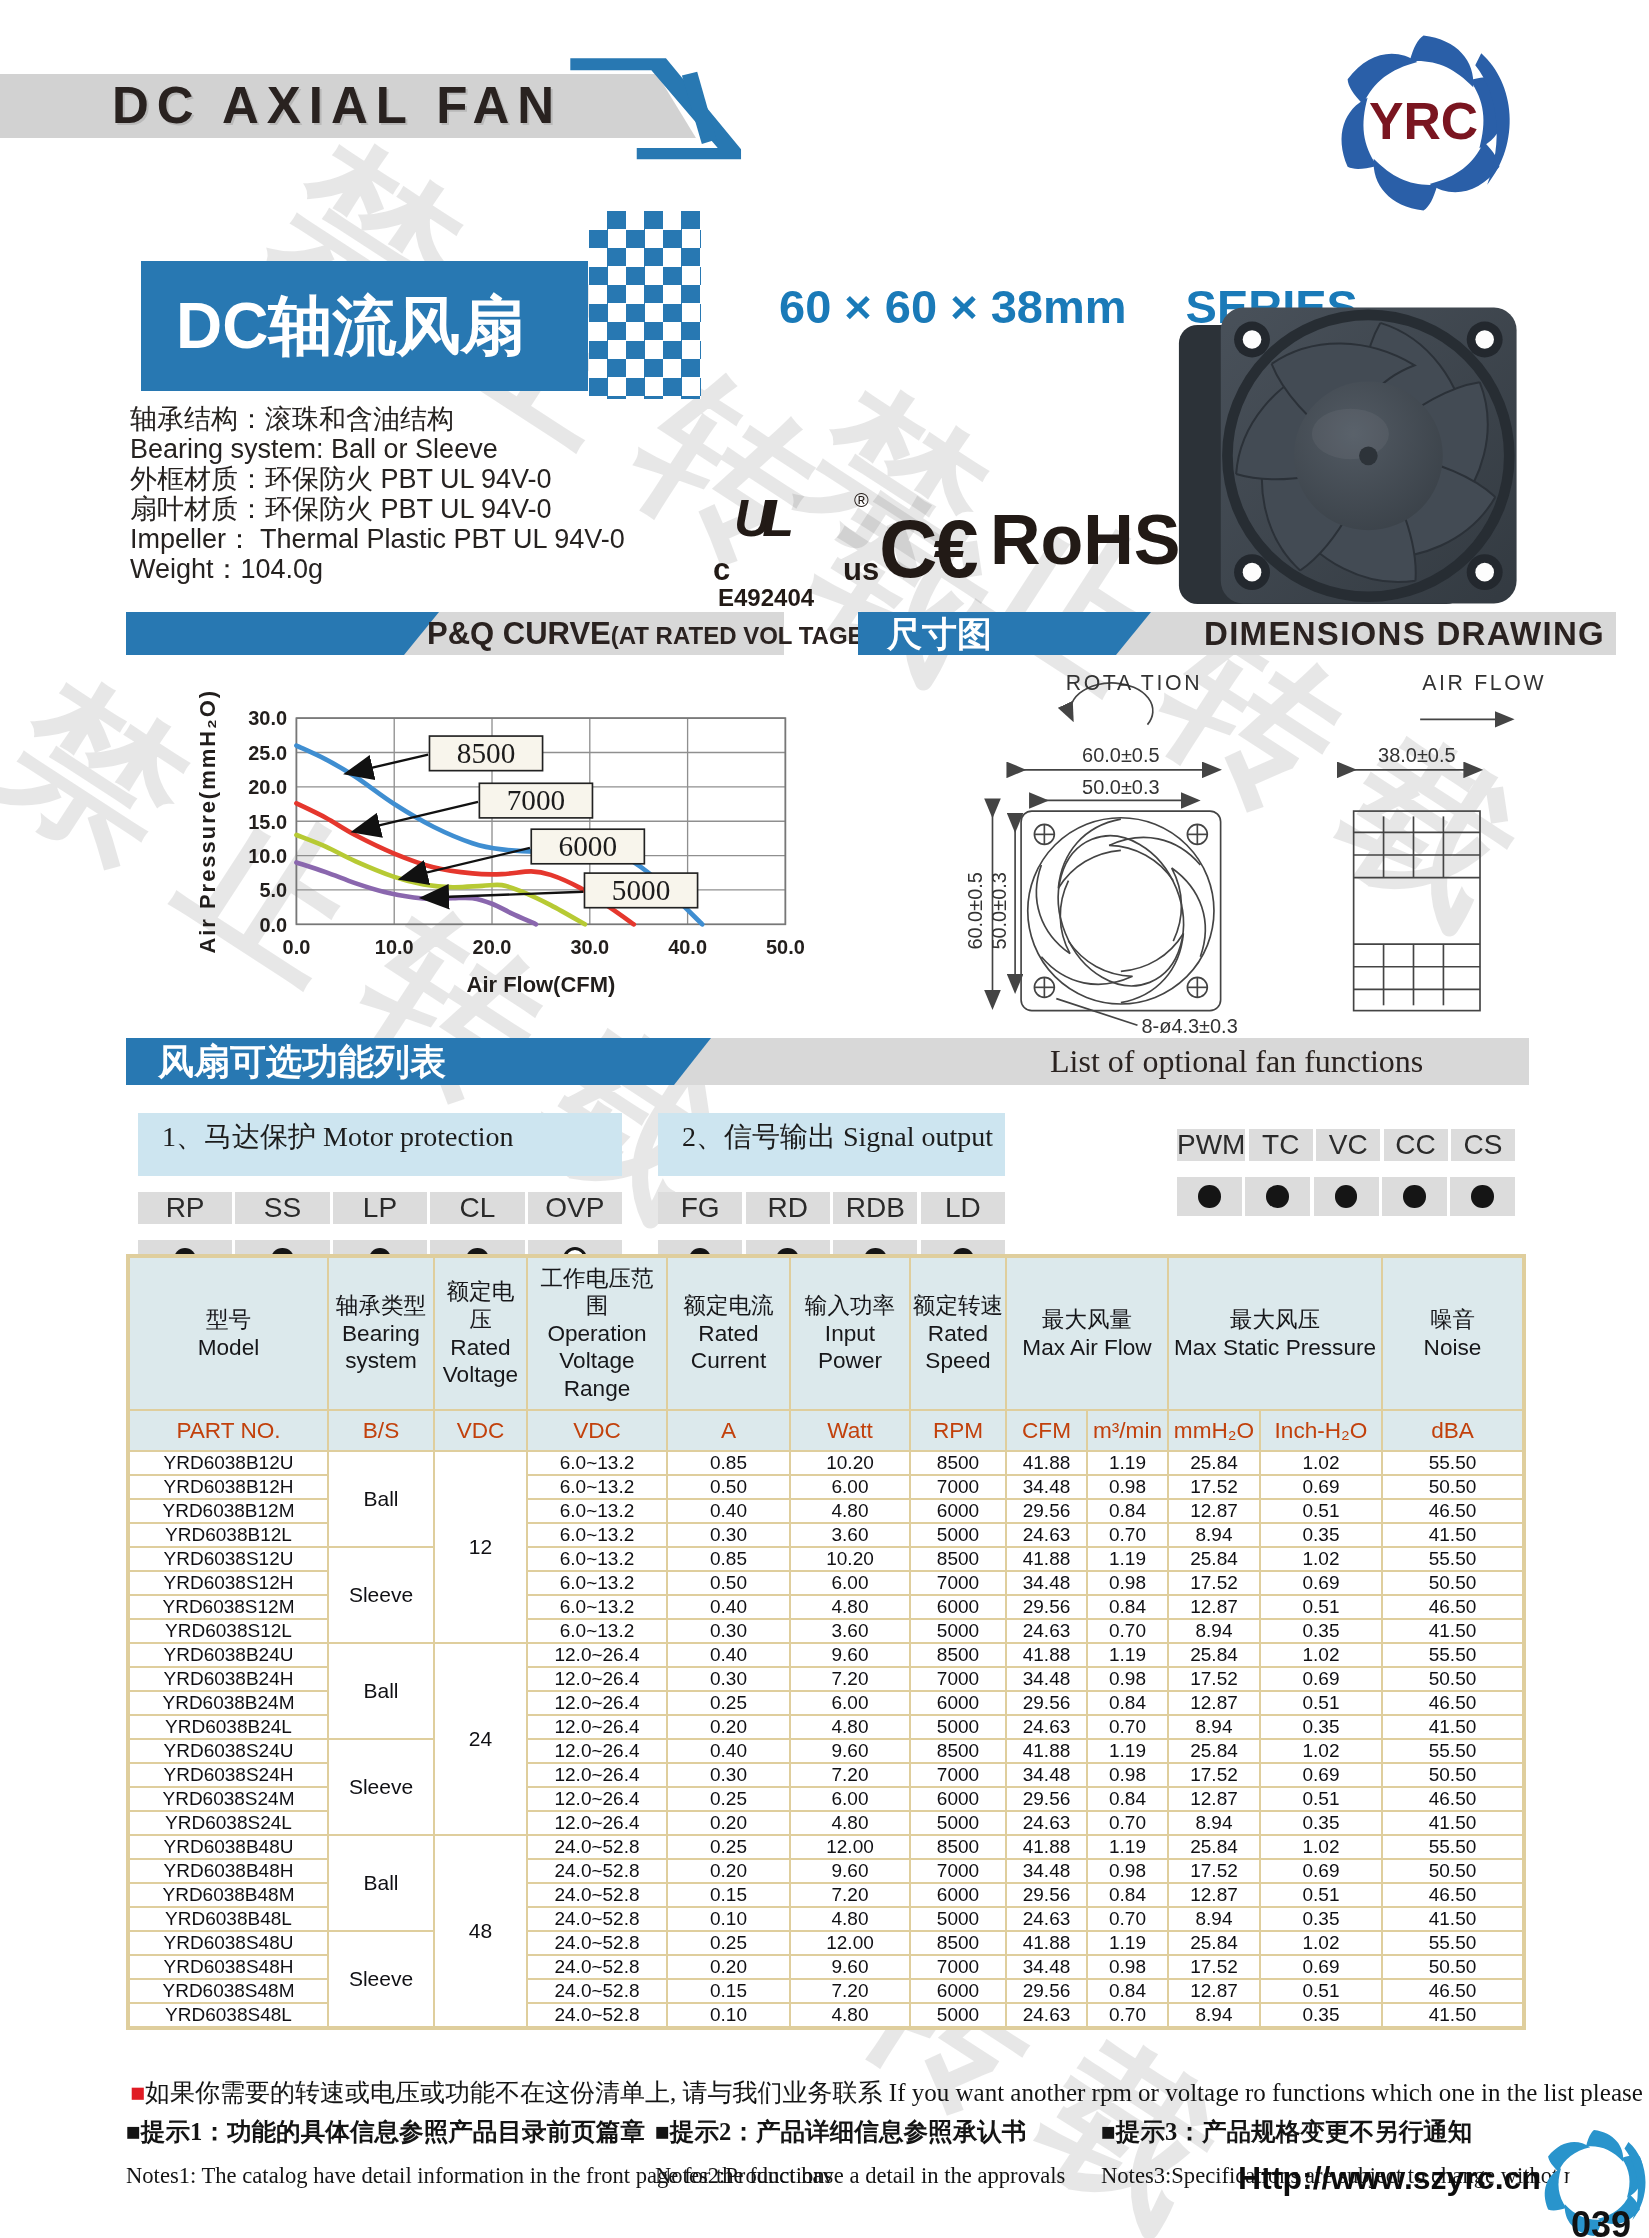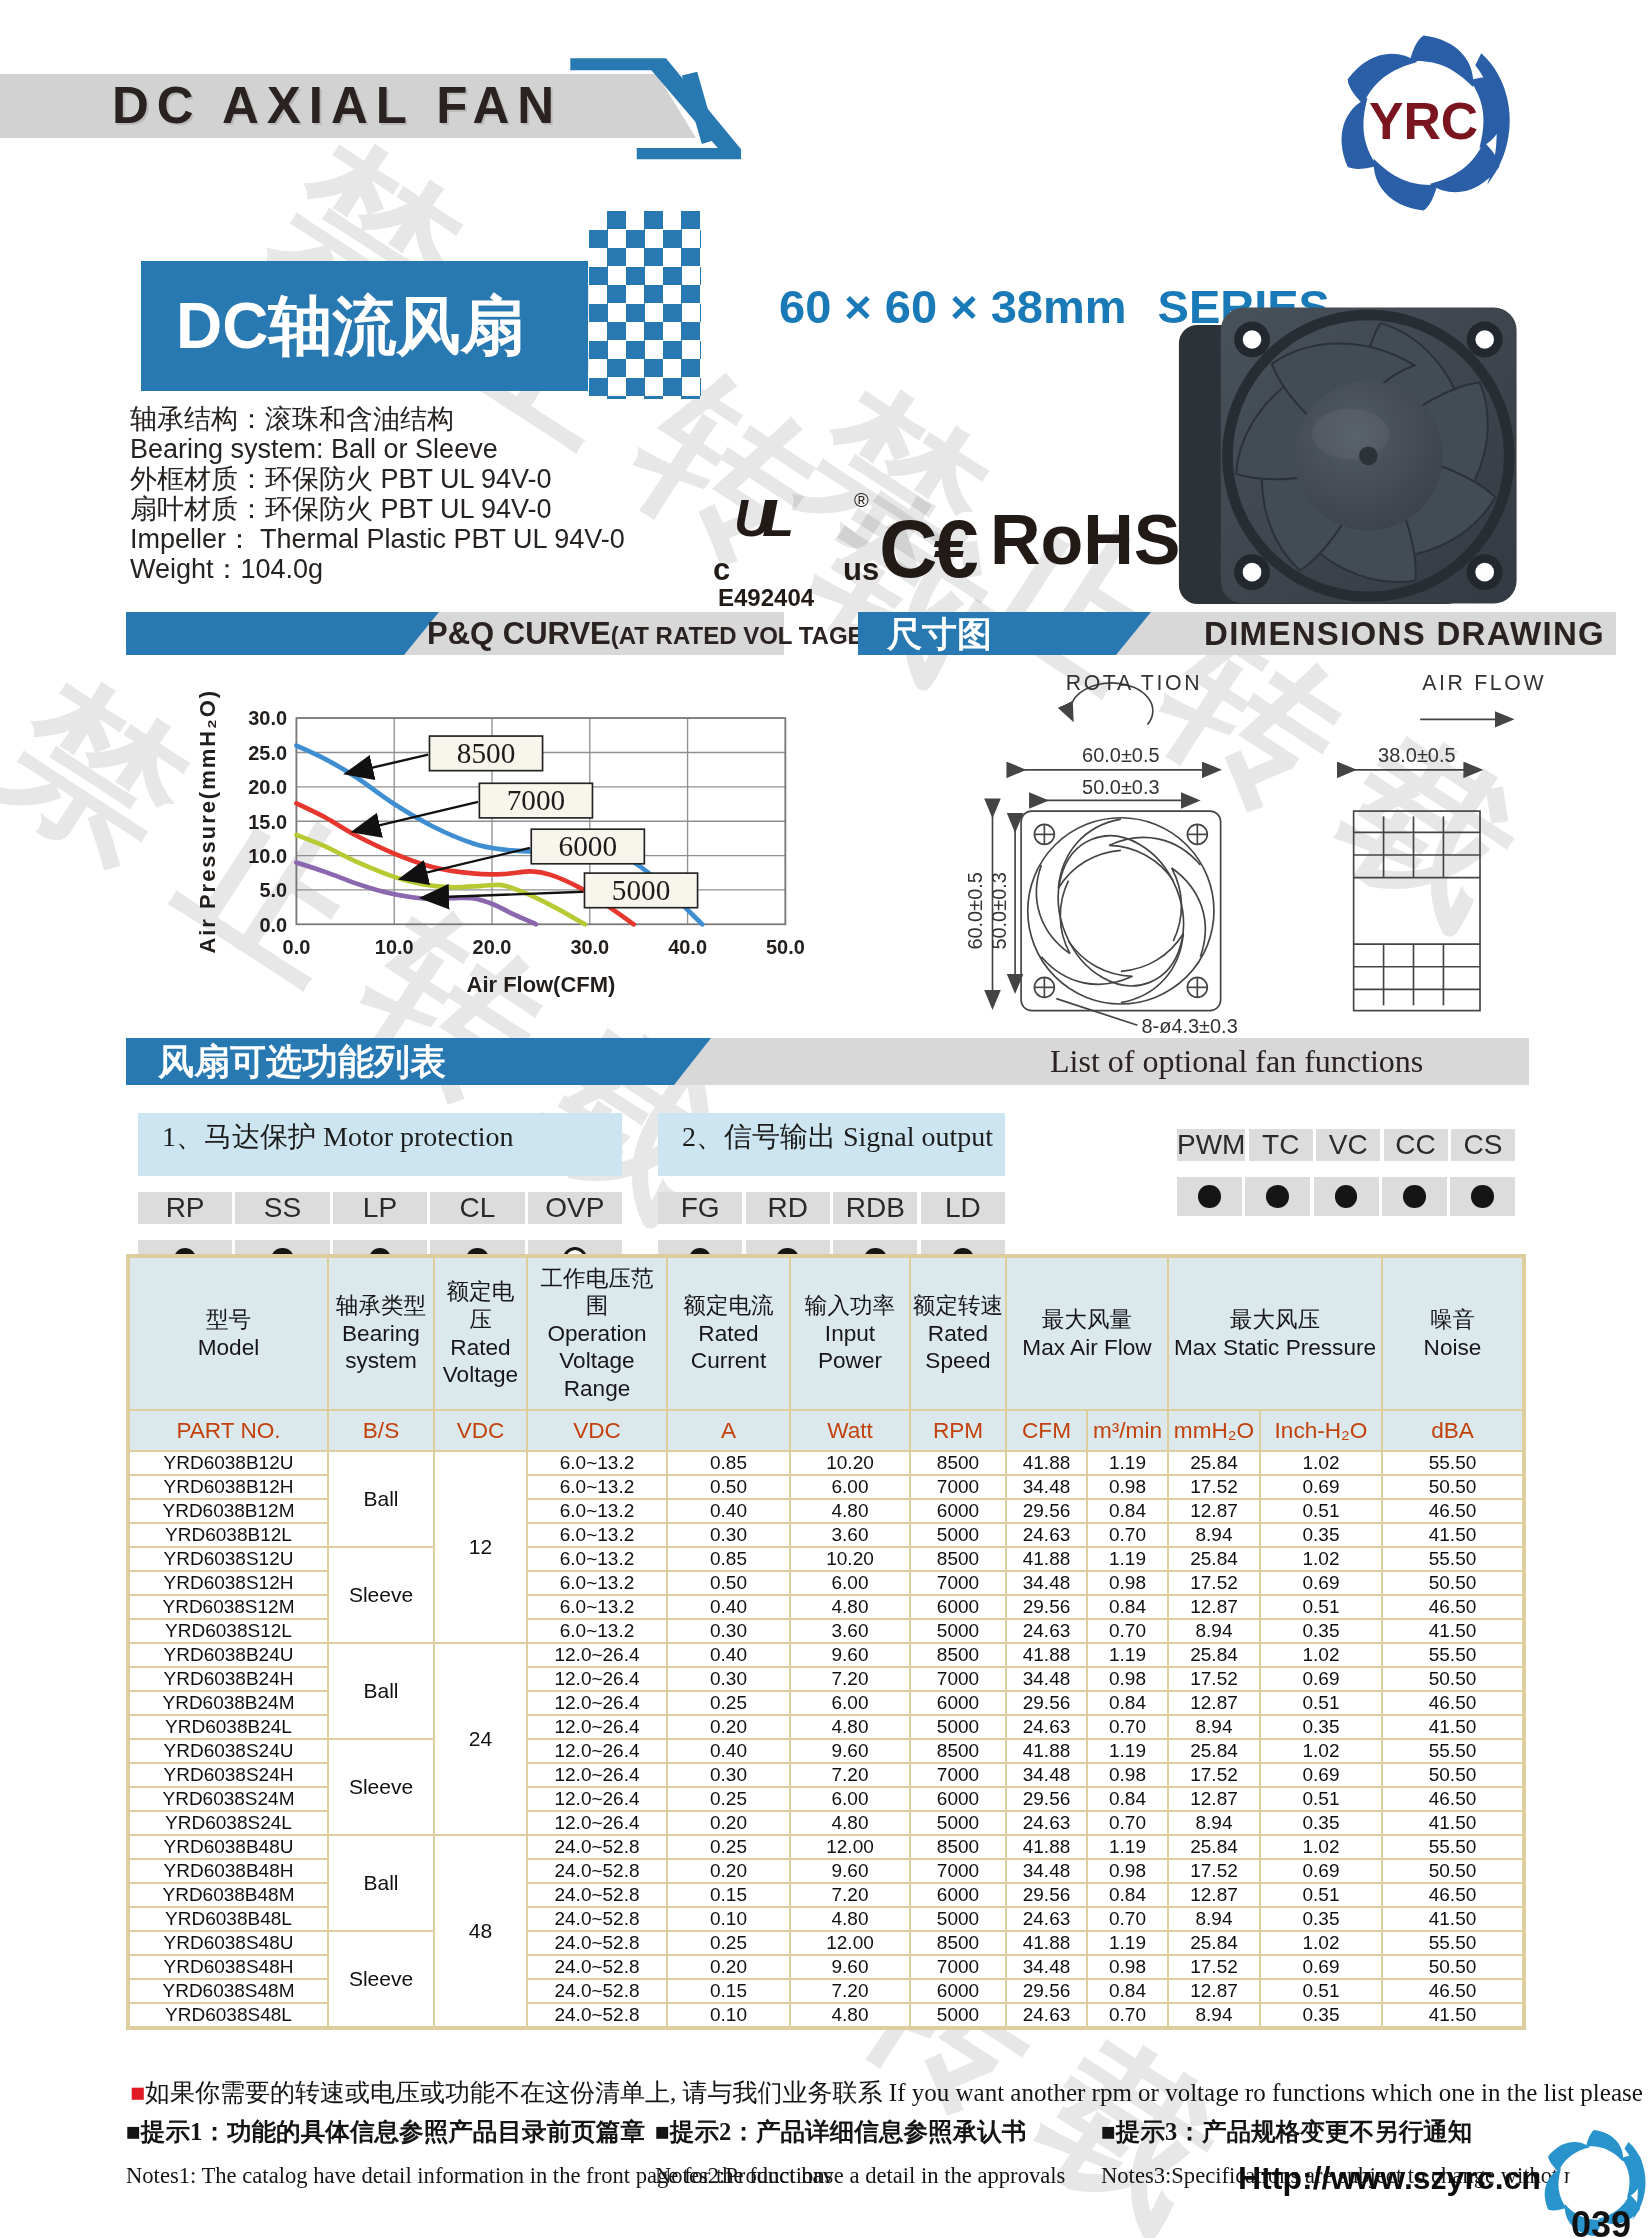--- a/index.html
+++ b/index.html
@@ -16,21 +16,21 @@
   #band{top:74px;left:0;width:697px;height:64px;background:#d2d2d2;
         clip-path:polygon(0 0,657px 0,696px 100%,0 100%);}
   #band-title{top:74px;left:112px;height:64px;line-height:64px;font-size:51px;font-weight:bold;
               letter-spacing:8px;color:#292220;text-shadow:2px 2px 0 #b9b9b9;}
   
   #cn-box{top:261px;left:141px;width:447px;height:130px;background:#2878b2;}
   #cn-box span{display:block;padding-left:35px;line-height:130px;font-size:64px;font-weight:bold;color:#fff;}
   #checker{top:211px;left:589px;width:112px;height:188px;
            background:repeating-conic-gradient(#2878b2 0 25%,#ffffff 0 50%);background-size:37px 37px;}
   #series-line{top:279px;left:779px;font-size:47px;font-weight:bold;color:#1a7ab8;white-space:nowrap;}
-  #series-line .gap{margin-left:31px;}
+  #series-line .gap{margin-left:59px;}
 
   
   #specs{top:404px;left:130px;font-size:27px;line-height:30px;color:#262220;}
   #specs div{margin-bottom:0px;}
 
   
   #ul-mark{top:493px;left:713px;width:166px;height:113px;color:#221a16;}
   #ul-c{position:absolute;left:0px;top:59px;font-size:31px;font-weight:bold;}
   #ul-ul{position:absolute;left:21px;top:-5.3px;font-size:52px;font-weight:bold;font-style:italic;letter-spacing:-9.3px;}
   #ul-us{position:absolute;left:130px;top:59px;font-size:31px;font-weight:bold;}

